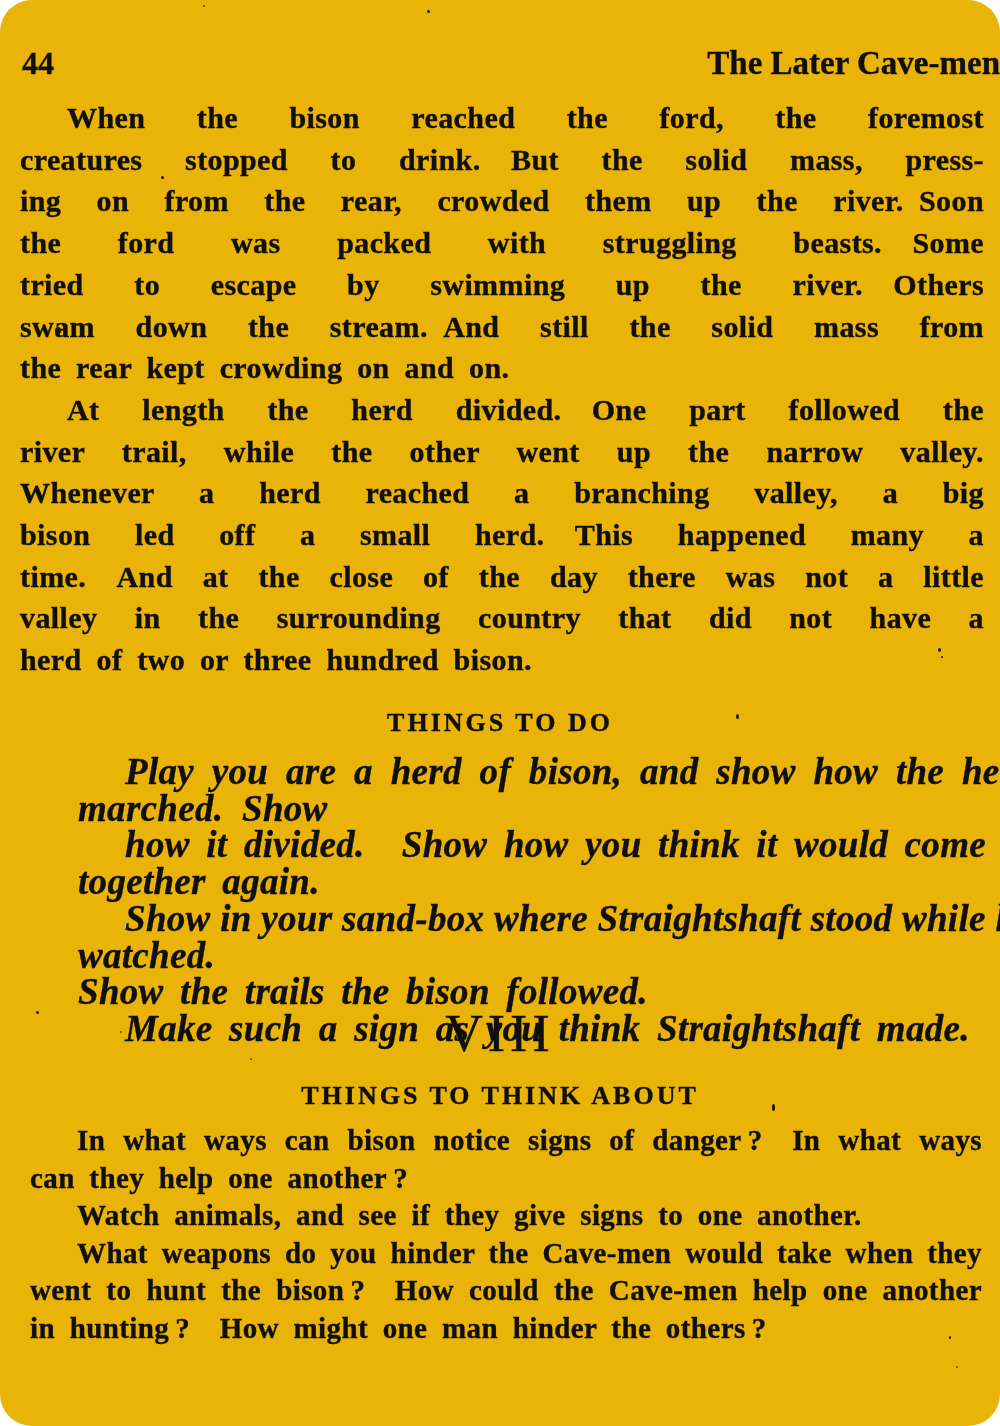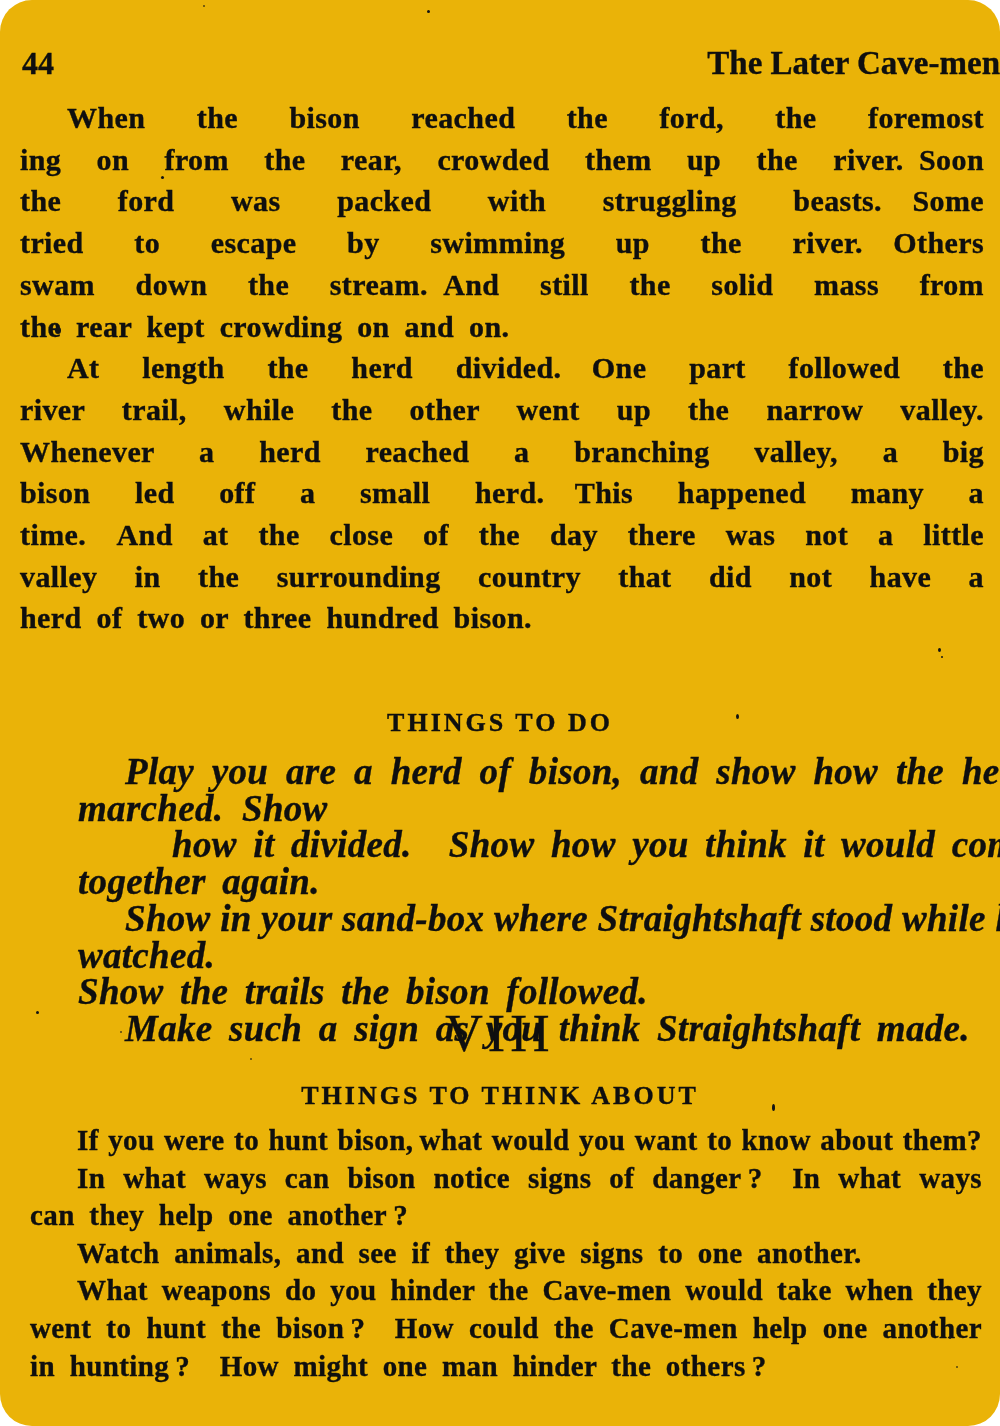--- a/index.html
+++ b/index.html
@@ -32,21 +32,21 @@
     font-size: 37px; font-style: italic; letter-spacing: 0.3px; margin-left: 48px;
   }
   .todo-lines .ln { line-height: 36.7px; }
   .questions {
     position: absolute; left: 30px; top: 1122px; width: 952px;
     font-size: 29px; letter-spacing: 0.4px;
   }
   .questions .ln { line-height: 37.6px; }
 
   .ln { text-align: justify; text-align-last: justify; font-weight: bold; }
-  .ln.end { text-align: right; text-align-last: left; word-spacing: 7px; }
+  .ln.end { text-align: center; text-align-last: left; word-spacing: 7px; }
   .ln.indent { text-indent: 47px; }
 
   .sec-heading {
     position: absolute; left: 0; right: 0; text-align: center;
     font-weight: bold; font-size: 26px; letter-spacing: 3px; line-height: 30px;
   }
   .h-todo  { top: 708px; }
   .h-think { top: 1081px; }
   .chapter-numeral {
     position: absolute; left: 0; right: 0; top: 1006px;
@@ -61,20 +61,21 @@
 </head>
 <body>
 
 <div class="page">
 
   <div class="page-number">44</div>
   <div class="page-title">The Later Cave-men</div>
 
   <div class="story">
     <div class="ln indent">When the bison reached the ford, the foremost</div>
+    <div class="ln">creatures stopped to drink. But the solid mass, press-</div>
     <div class="ln">ing on from the rear, crowded them up the river. Soon</div>
     <div class="ln">the ford was packed with struggling beasts. Some</div>
     <div class="ln">tried to escape by swimming up the river. Others</div>
     <div class="ln">swam down the stream. And still the solid mass from</div>
     <div class="ln end">the rear kept crowding on and on.</div>
     <div class="ln indent">At length the herd divided. One part followed the</div>
     <div class="ln">river trail, while the other went up the narrow valley.</div>
     <div class="ln">Whenever a herd reached a branching valley, a big</div>
     <div class="ln">bison led off a small herd. This happened many a</div>
     <div class="ln">time. And at the close of the day there was not a little</div>
@@ -90,21 +91,20 @@
     <div class="ln indent">Show in your sand-box where Straightshaft stood while he watched.</div>
     <div class="ln end">Show the trails the bison followed.</div>
     <div class="ln indent end">Make such a sign as you think Straightshaft made.</div>
   </div>
 
   <div class="chapter-numeral">VIII</div>
 
   <div class="sec-heading h-think">THINGS TO THINK ABOUT</div>
 
   <div class="questions">
-    <div class="ln indent">If you were to hunt bison, what would you want to know about them?</div>
     <div class="ln indent">In what ways can bison notice signs of danger ? In what ways</div>
     <div class="ln end">can they help one another ?</div>
     <div class="ln indent end">Watch animals, and see if they give signs to one another.</div>
     <div class="ln indent">What weapons do you hinder the Cave-men would take when they</div>
     <div class="ln">went to hunt the bison ? How could the Cave-men help one another</div>
     <div class="ln end">in hunting ? How might one man hinder the others ?</div>
   </div>
 
   <span class="speck" style="left:915px; top:59px;  width:6px; height:4px;"></span>
   <span class="speck" style="left:427px; top:10px;  width:3px; height:3px;"></span>

